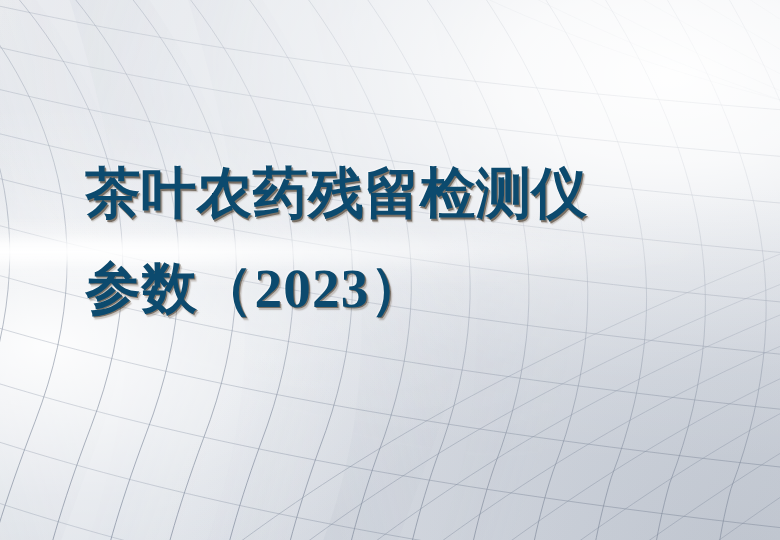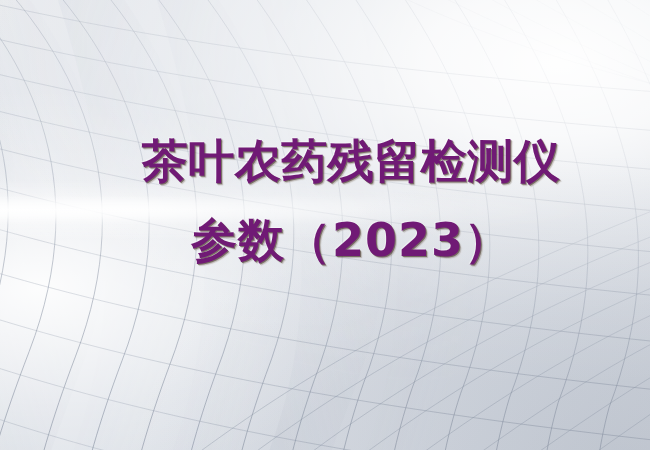--- a/index.html
+++ b/index.html
@@ -110,33 +110,32 @@
   
 
   .title-block {
     position: absolute;
     left: 71px;
     top: 122px;
     width: 560px;
   }
 
   .title-line {
-    color: #701a75;
+    color: #0c4a6e;
     font-weight: 700;
     font-size: 46px;
     line-height: 79px;
     letter-spacing: 0.5px;
     white-space: nowrap;
     text-shadow:
        1px  1px 0 rgba(60,45,30,0.55),
        2px  2px 1px rgba(90,70,45,0.28),
       -1px -1px 0 rgba(255,255,255,0.40);
-    text-align: center;
-  }
-  .title-line.l2 { letter-spacing: 1px; }
+  }
+  .title-line.l2 { letter-spacing: 1px; font-family: Liberation Serif, serif; }
 </style>
 </head>
 <body>
 
 <div id="slide">
 
   <div class="layer bg-base"></div>
 
   <div class="mesh mesh-fade layer">
     <svg viewBox="0 0 650 450" preserveAspectRatio="none">

